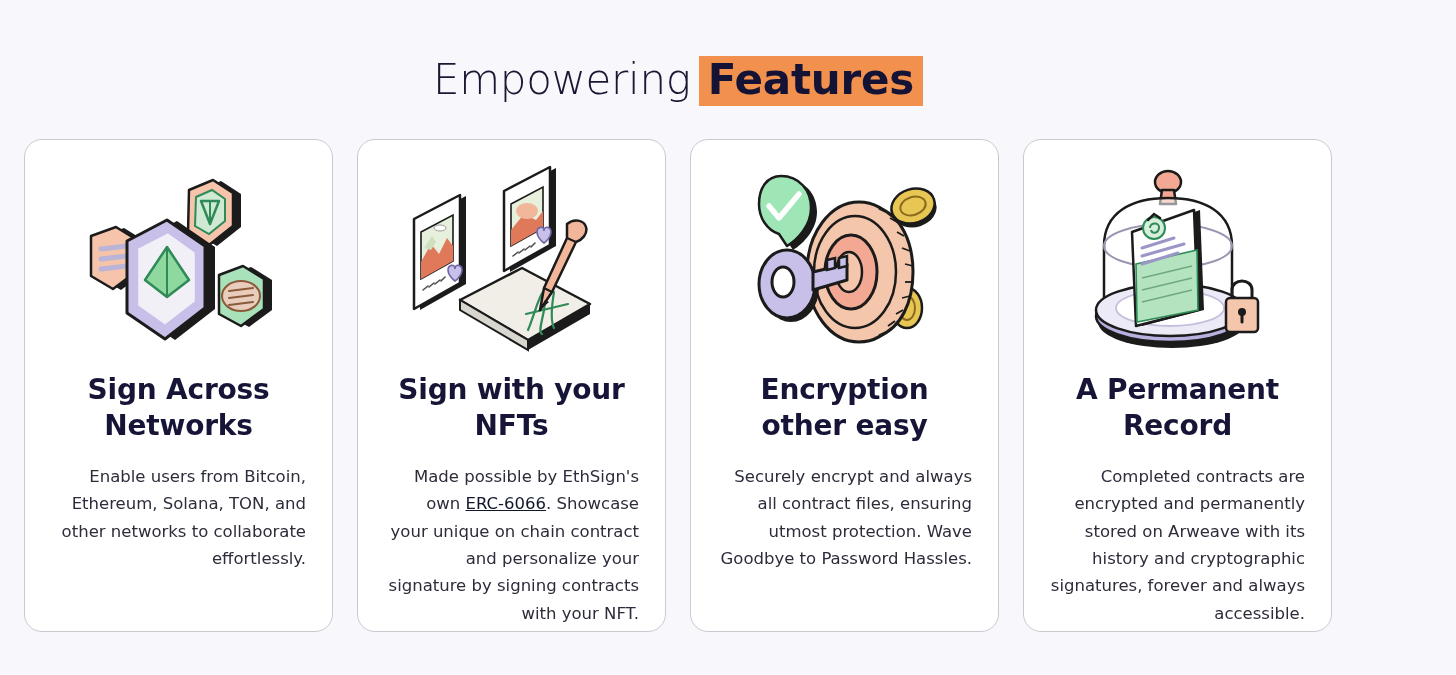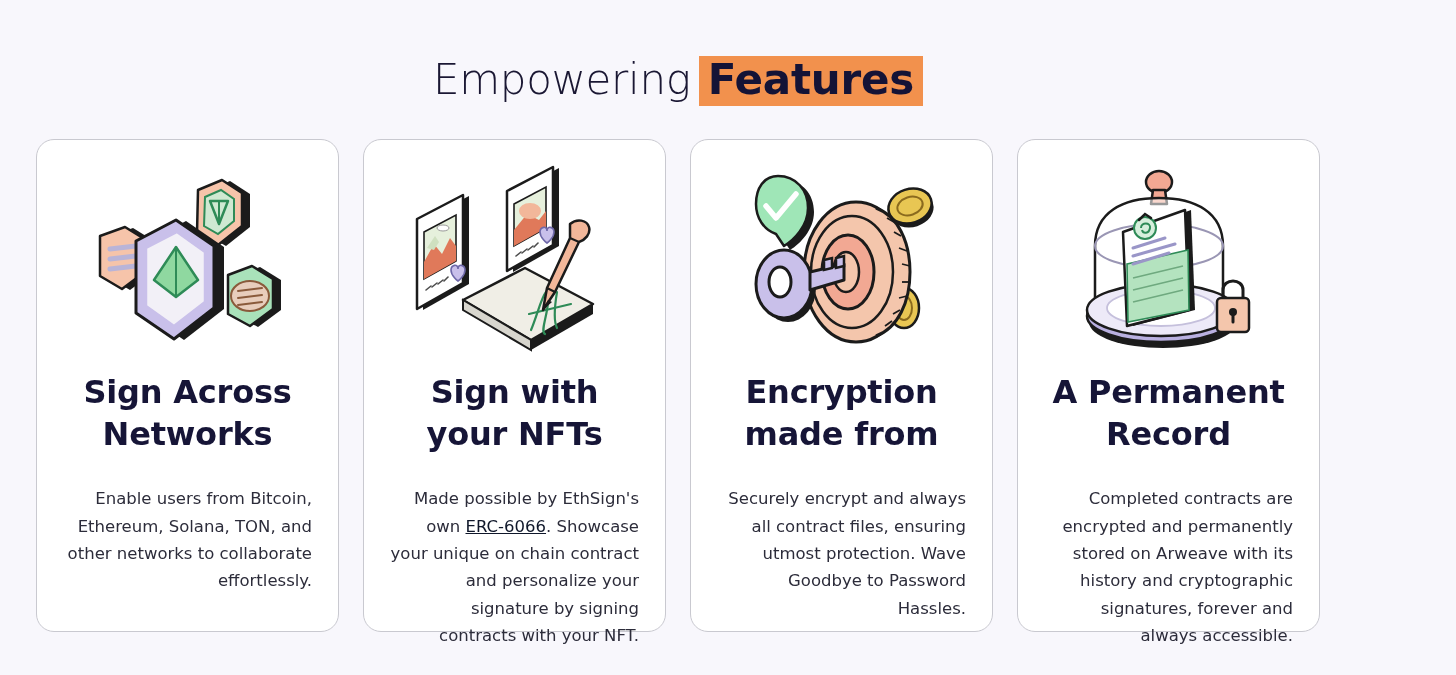--- a/index.html
+++ b/index.html
@@ -14,21 +14,21 @@
   body {
     background: #F8F7FC;
     font-family: "DejaVu Sans", "Liberation Sans", sans-serif;
     -webkit-font-smoothing: antialiased;
   }
 
   .page {
     width: 1356px;
     height: 675px;
     position: relative;
-    padding: 0 36px;
+    padding: 0 24px;
   }
 
   
   .section-title {
     text-align: center;
     padding-top: 56px;
     padding-bottom: 8px;
     line-height: 1.15;
     white-space: nowrap;
   }
@@ -76,27 +76,27 @@
     width: 100%;
     display: flex;
     align-items: center;
     justify-content: center;
     flex: 0 0 auto;
     margin-bottom: 10px;
   }
   .card-illustration svg { display: block; }
 
   .card-title {
-    font-size: 32px;
+    font-size: 28px;
     font-weight: 700;
     color: #161537;
     text-align: center;
     line-height: 1.3;
     letter-spacing: -0.2px;
-    margin-bottom: 30px;
+    margin-bottom: 18px;
     max-width: 250px;
   }
 
   .card-body {
     font-size: 16.5px;
     font-weight: 400;
     color: #2C2C3A;
     text-align: right;
     line-height: 1.66;
     max-width: 262px;
@@ -266,21 +266,21 @@
           <g>
             <ellipse cx="52" cy="124" rx="28" ry="34" fill="#1B1B1B"></ellipse>
             <ellipse cx="48" cy="120" rx="28" ry="34" fill="#C9C0EA" stroke="#1B1B1B" stroke-width="3"></ellipse>
             <ellipse cx="44" cy="118" rx="11" ry="15" fill="#FFFFFF" stroke="#1B1B1B" stroke-width="3"></ellipse>
             <path d="M74 108 L108 100 L108 116 L74 126 Z" fill="#C9C0EA" stroke="#1B1B1B" stroke-width="3" stroke-linejoin="round"></path>
             <path d="M88 96 L96 94 L96 104 L88 106 Z" fill="#C9C0EA" stroke="#1B1B1B" stroke-width="2.5"></path>
             <path d="M100 94 L108 92 L108 102 L100 104 Z" fill="#C9C0EA" stroke="#1B1B1B" stroke-width="2.5"></path>
           </g>
         </svg>
       </div>
-      <div class="card-title">Encryption made from</div>
+      <div class="card-title">Encryption other easy</div>
       <div class="card-body">
         <span>Securely encrypt and always all contract files, ensuring utmost protection. Wave Goodbye to Password Hassles.</span>
       </div>
     </div>
 
     <div class="card">
       <div class="card-illustration">
         <svg width="196" height="196" viewBox="0 0 196 196">
 
           <g>

